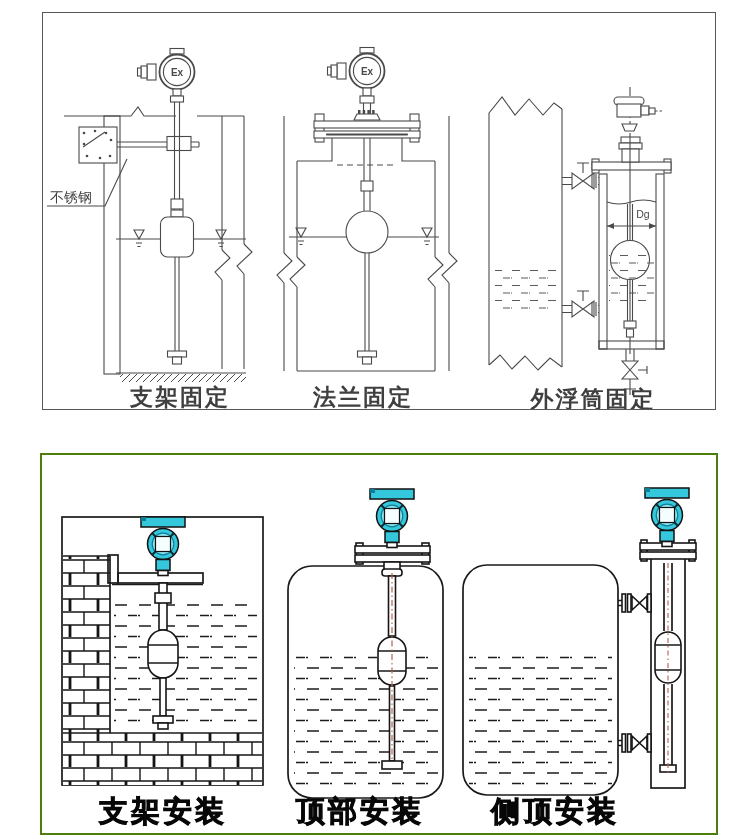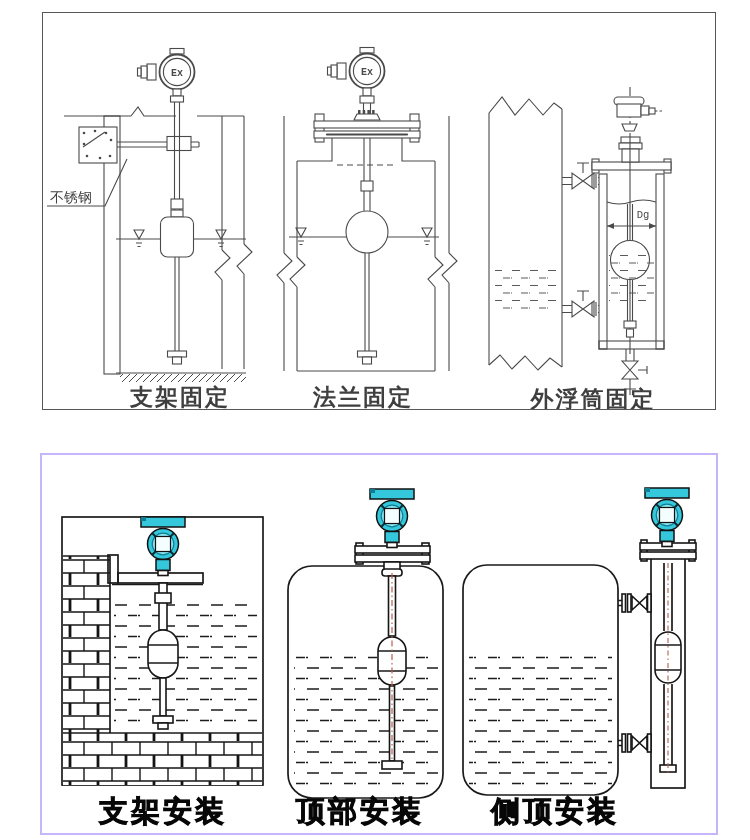--- a/index.html
+++ b/index.html
@@ -1,20 +1,20 @@
 <!DOCTYPE html>
 <html><head>
 <meta charset="utf-8">
 <style>
   html,body{margin:0;padding:0;background:#fff;}
   .page{position:relative;width:750px;height:840px;background:#fff;overflow:hidden;
-        font-family:Liberation Mono, monospace;}
+        font-family:Liberation Sans, sans-serif;}
   .panel{position:absolute;background:#fff;}
   .panel-top{left:42px;top:12px;width:672px;height:396px;border:1.5px solid #575757;}
-  .panel-bottom{left:40px;top:453px;width:674px;height:378px;border:2px solid #c4b5fd;text-align:right;}
+  .panel-bottom{left:40px;top:453px;width:674px;height:378px;border:2px solid #4d7c0f;text-align:right;}
   svg{display:block;width:100%;height:100%;}
   .ln{stroke:#4a4a4a;fill:none;stroke-width:1.1;}
   .ln2{stroke:#4a4a4a;fill:none;stroke-width:1.8;}
   .wht{fill:#fff;stroke:#4a4a4a;stroke-width:1.1;}
   .lnb{stroke:#1a1a1a;fill:none;stroke-width:1.7;}
   .whtb{fill:#fff;stroke:#161616;stroke-width:1.6;}
   .teal{fill:#35c8dc;stroke:#111;stroke-width:1.5;}
   .cap-top{font-size:23px;font-weight:bold;fill:#3f3f3f;letter-spacing:2px;}
   .cap-bot{font-size:29px;font-weight:bold;fill:#070707;stroke:#070707;stroke-width:0.9;letter-spacing:3px;}
   .small-label{font-size:14px;fill:#3f3f3f;}

